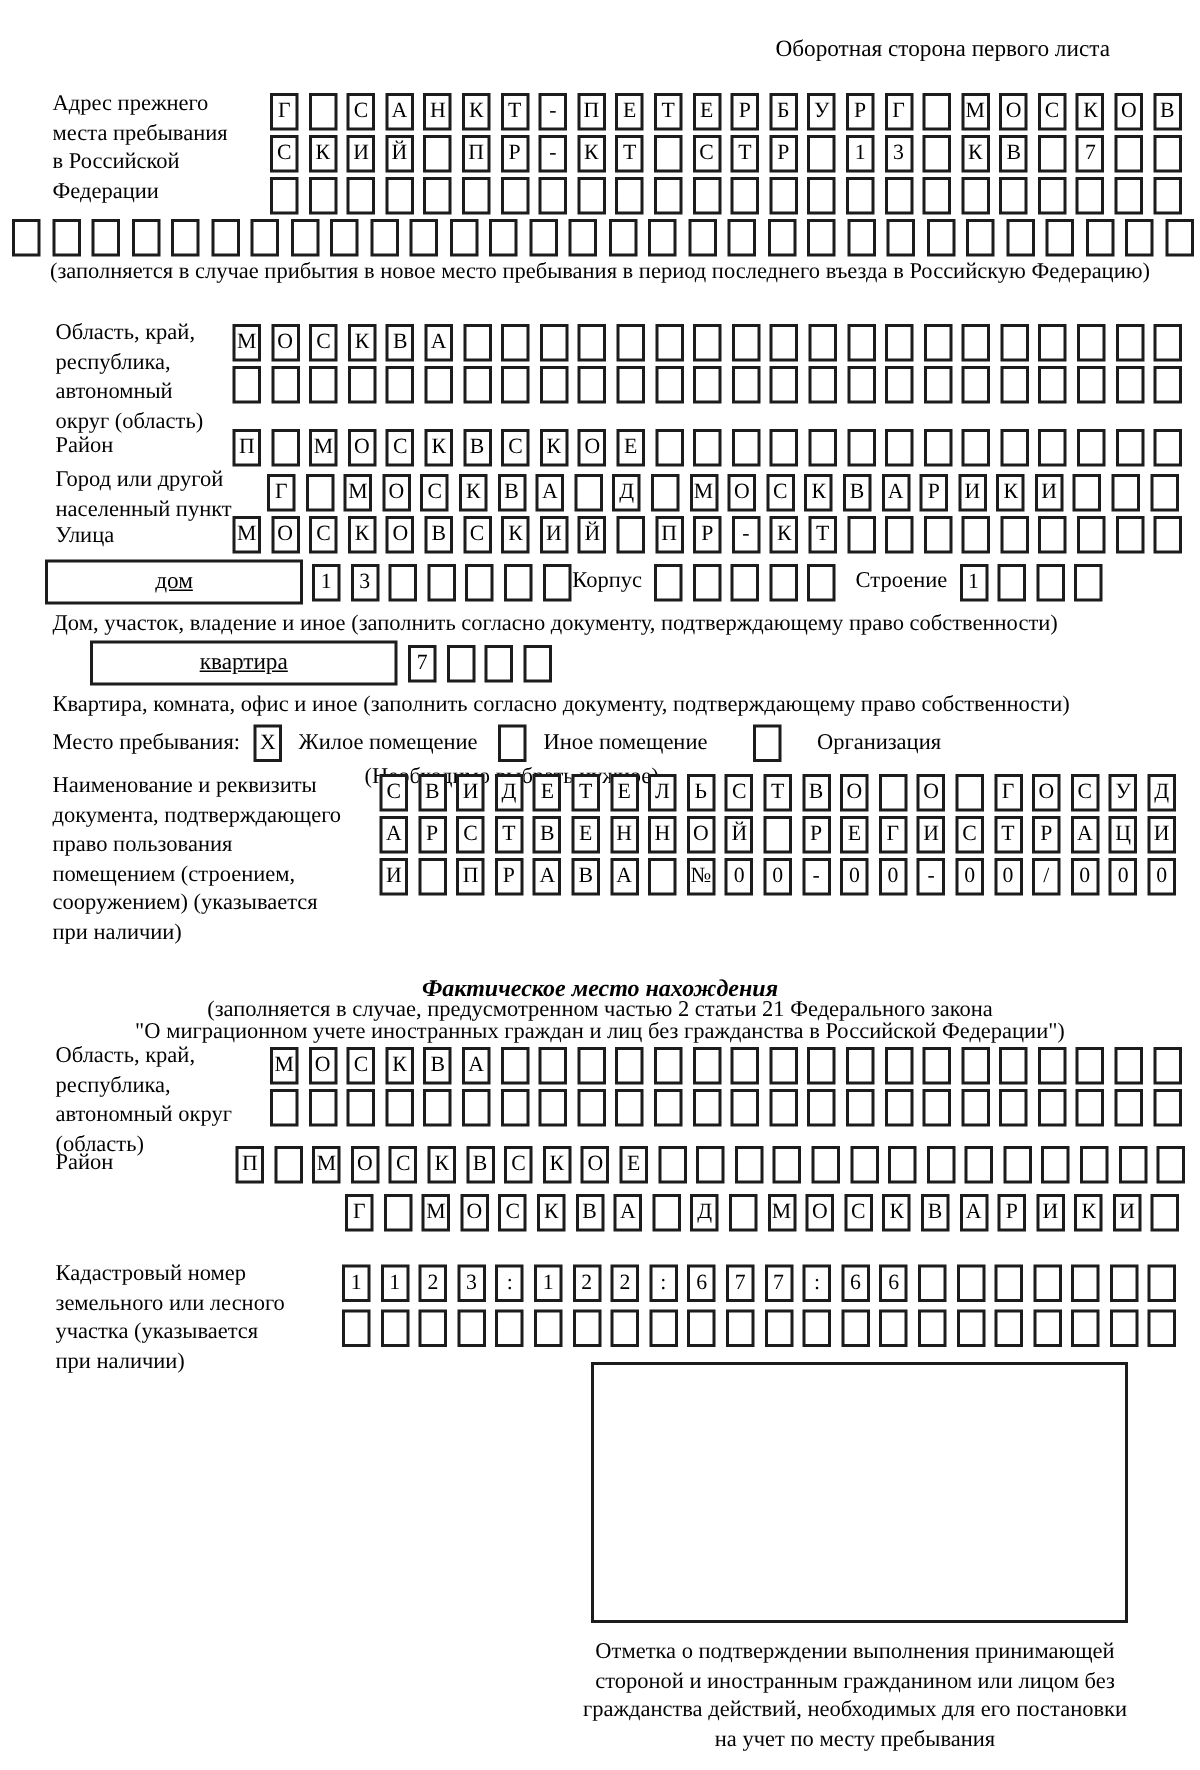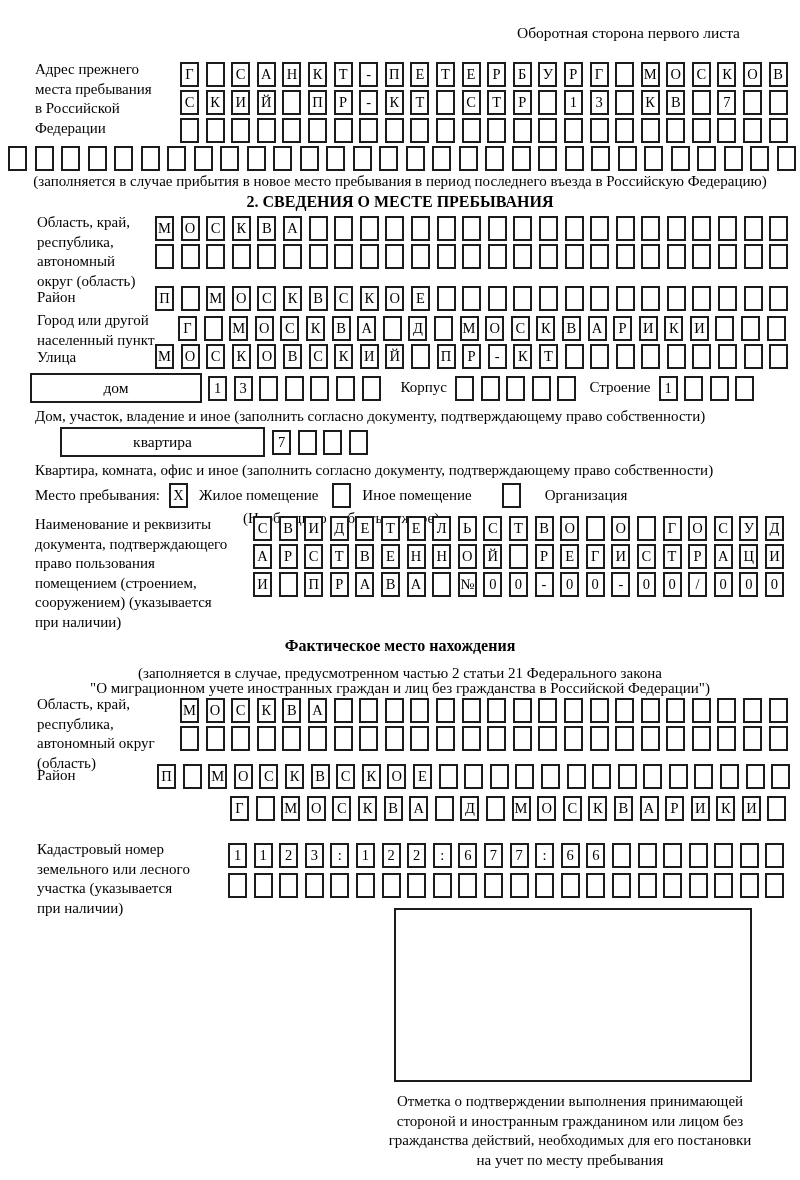--- a/index.html
+++ b/index.html
@@ -11,21 +11,21 @@
   .center{left:0;width:800px;text-align:center;}
   .title{font-size:16px;font-weight:bold;}
   .boxrow{display:inline-flex;gap:6.6px;}
   .g75{gap:7.5px;}
   .cbox{width:19px;height:25px;flex:0 0 auto;border:2px solid #1c1c1c;box-sizing:border-box;
         display:inline-flex;align-items:center;justify-content:center;
         font-size:14.5px;font-family:"Liberation Serif",serif;background:#fff;}
   .hrow{display:flex;align-items:center;}
   .wide-box{height:30px;border:2px solid #1c1c1c;box-sizing:border-box;
         display:inline-flex;align-items:center;justify-content:center;
-        font-size:15.5px;flex:0 0 auto;}
+        font-size:15.5px;flex:0 0 auto;text-decoration:underline;}
   .stamp-box{border:2px solid #1c1c1c;box-sizing:border-box;background:#fff;}
   .back-note{width:740px;text-align:right;font-size:15.5px;}
 </style>
 </head>
 <body>
 
 <div class="page">
 
   <div class="abs lbl" style="left:35px;top:60px;">Адрес прежнего
 места пребывания
@@ -138,21 +138,20 @@
       <span class="cbox"></span>
       <span class="cbox"></span>
       <span class="cbox"></span>
       <span class="cbox"></span>
       <span class="cbox"></span>
       <span class="cbox"></span>
       <span class="cbox"></span>
     </div>
   <div class="abs cap center" style="top:172px;">(заполняется в случае прибытия в новое место пребывания в период последнего въезда в Российскую Федерацию)</div>
 
-  <div class="abs title center" style="top:193px;">2. СВЕДЕНИЯ О МЕСТЕ ПРЕБЫВАНИЯ</div>
 
   <div class="abs lbl" style="left:37px;top:213px;">Область, край,
 республика,
 автономный
 округ (область)</div>
   <div class="abs boxrow" style="left:155px;top:216px;">
       <span class="cbox">М</span>
       <span class="cbox">О</span>
       <span class="cbox">С</span>
       <span class="cbox">К</span>
@@ -297,21 +296,21 @@
     <span class="wide-box" style="width:172px;">дом</span>
     <span class="boxrow" style="margin-left:6px;">
         <span class="cbox">1</span>
         <span class="cbox">3</span>
         <span class="cbox"></span>
         <span class="cbox"></span>
         <span class="cbox"></span>
         <span class="cbox"></span>
         <span class="cbox"></span>
       </span>
-    <span class="lbl" style="margin-left:20px;text-align:right;">Корпус</span>
+    <span class="lbl" style="margin-left:1px;text-align:right;">Корпус</span>
     <span class="boxrow" style="margin-left:8px;">
         <span class="cbox"></span>
         <span class="cbox"></span>
         <span class="cbox"></span>
         <span class="cbox"></span>
         <span class="cbox"></span>
       </span>
     <span class="lbl" style="margin-left:13px;">Строение</span>
     <span class="boxrow" style="margin-left:8px;">
         <span class="cbox">1</span>
@@ -419,21 +418,21 @@
       <span class="cbox">0</span>
       <span class="cbox">-</span>
       <span class="cbox">0</span>
       <span class="cbox">0</span>
       <span class="cbox">/</span>
       <span class="cbox">0</span>
       <span class="cbox">0</span>
       <span class="cbox">0</span>
     </div>
 
-  <div class="abs title center" style="top:637px;">Фактическое место нахождения</div>
+  <div class="abs title center" style="top:651px;font-style:italic;">Фактическое место нахождения</div>
   <div class="abs cap center" style="top:664px;">(заполняется в случае, предусмотренном частью 2 статьи 21 Федерального закона</div>
   <div class="abs cap center" style="top:679px;">"О миграционном учете иностранных граждан и лиц без гражданства в Российской Федерации")</div>
 
   <div class="abs lbl" style="left:37px;top:695px;">Область, край,
 республика,
 автономный округ
 (область)</div>
   <div class="abs boxrow" style="left:180px;top:698px;">
       <span class="cbox">М</span>
       <span class="cbox">О</span>

